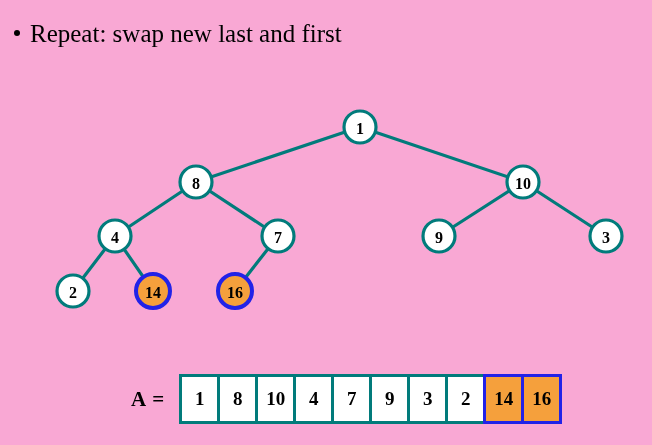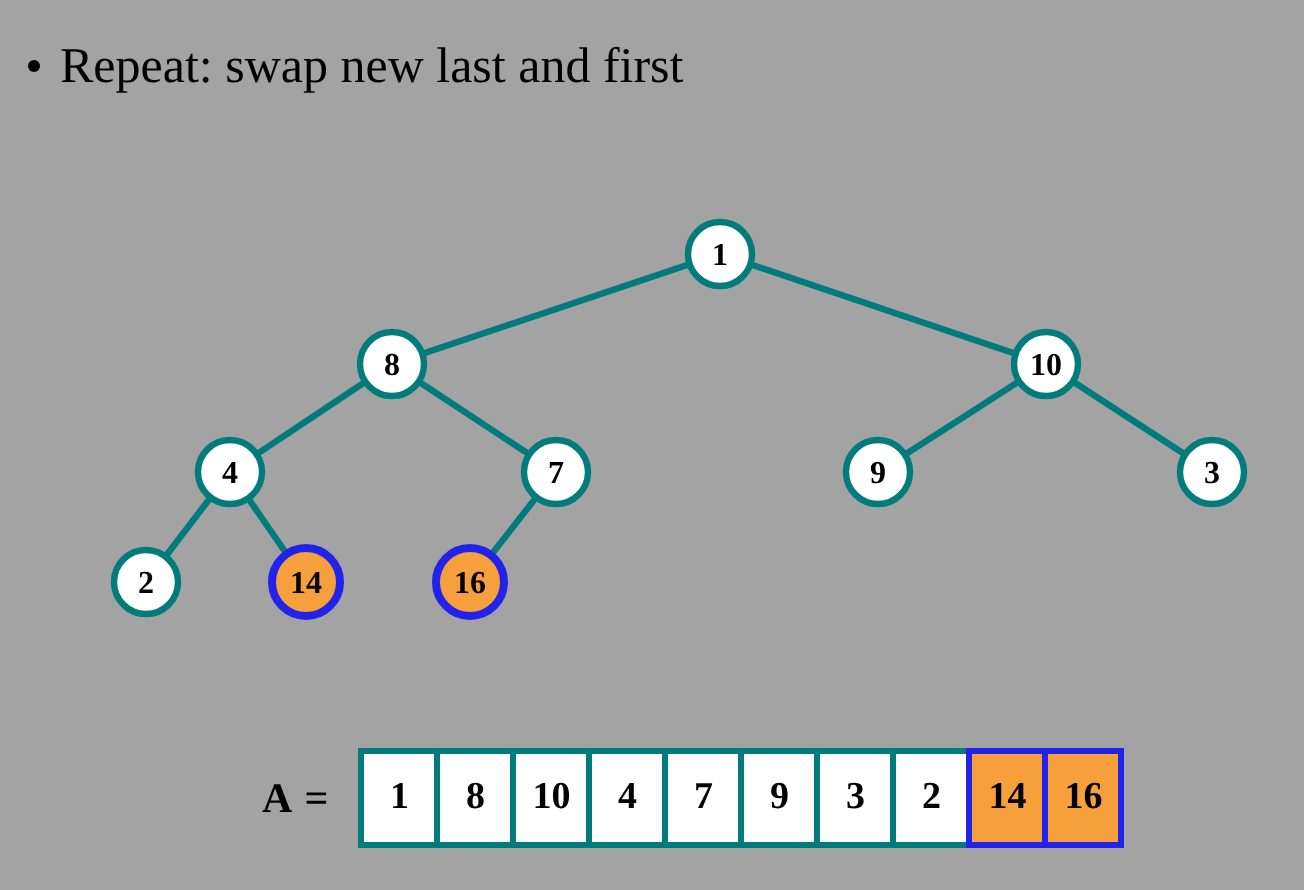--- a/index.html
+++ b/index.html
@@ -4,21 +4,21 @@
 <style>
   html, body {
     margin: 0;
     padding: 0;
     background: #ffffff;
   }
   #slide {
     position: relative;
     width: 652px;
     height: 445px;
-    background: #a3a3a3;
+    background: #f9a8d4;
     overflow: hidden;
     font-family: "Liberation Serif", "DejaVu Serif", serif;
   }
 
   
   #bullet-line {
     position: absolute;
     left: 14px;
     top: 14px;
     width: 620px;

